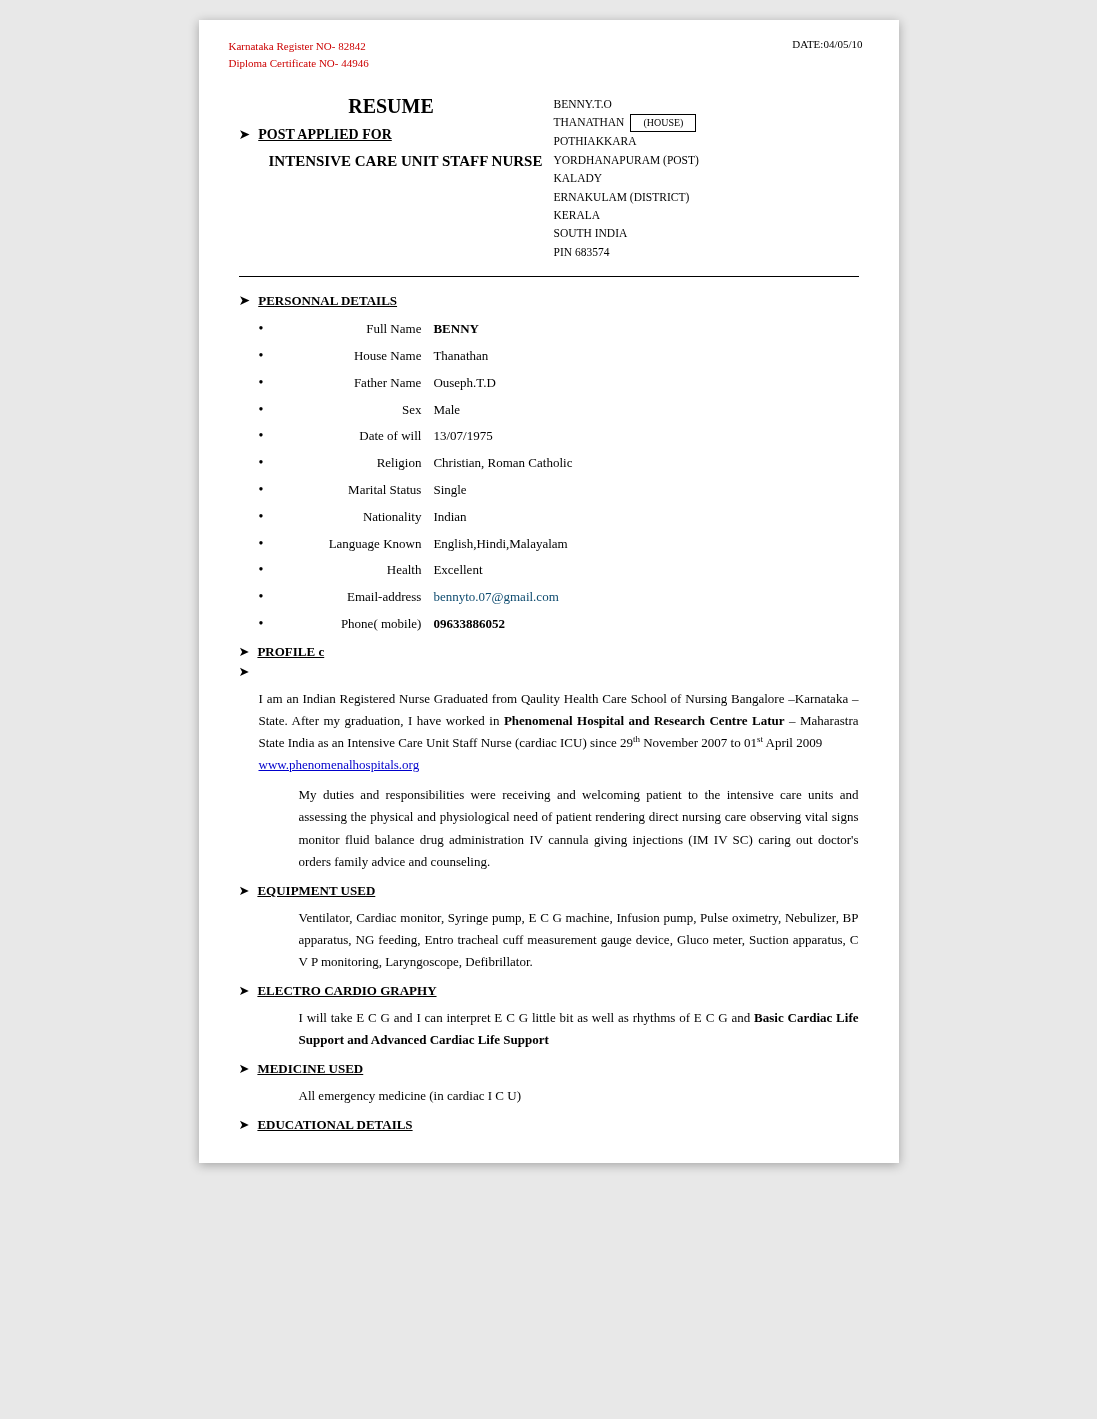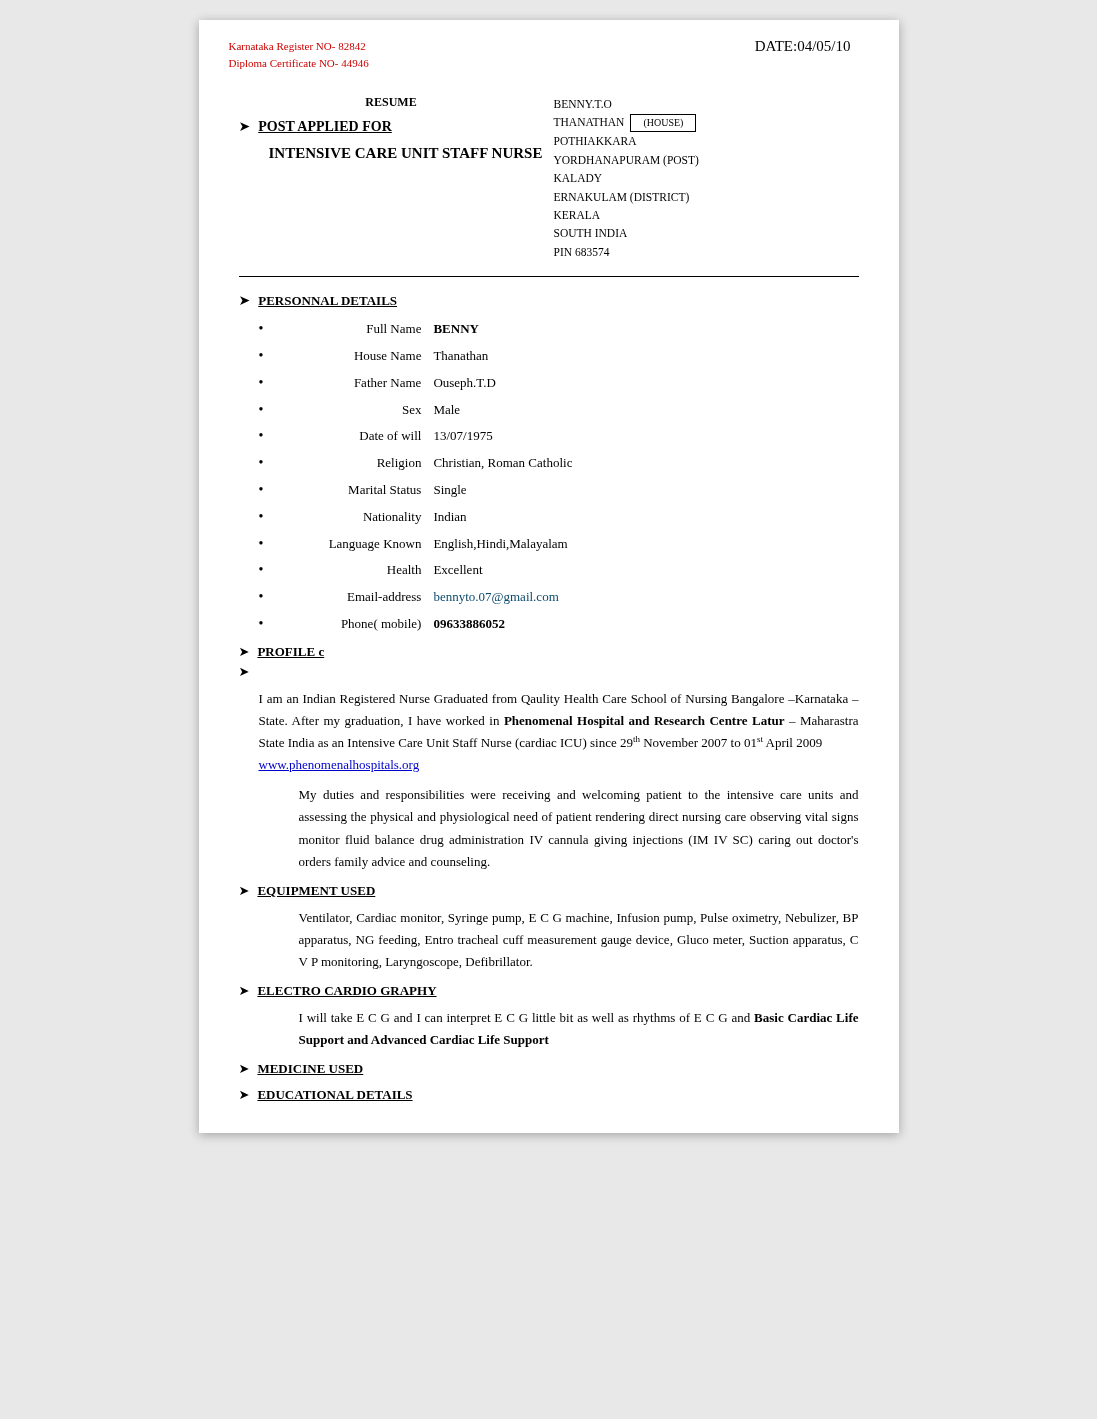--- a/index.html
+++ b/index.html
@@ -24,36 +24,36 @@
       position: absolute;
       top: 18px;
       left: 30px;
       font-size: 11px;
       color: #cc0000;
       line-height: 1.5;
     }
     .top-right-date {
       position: absolute;
       top: 18px;
-      right: 48px;
-      font-size: 15px;
+      right: 36px;
+      font-size: 11px;
     }
     .header-section {
       display: flex;
       justify-content: space-between;
       align-items: flex-start;
       margin-top: 30px;
     }
     .header-left {
       flex: 1;
     }
     .resume-title {
       text-align: center;
       font-weight: bold;
-      font-size: 12px;
+      font-size: 20px;
       margin-bottom: 8px;
     }
     .post-section {
       margin-top: 8px;
     }
     .post-section .arrow-label {
       display: flex;
       align-items: center;
       gap: 8px;
       font-size: 14px;
@@ -396,20 +396,21 @@
     I will take E C G and I can interpret E C G little bit as well as rhythms of E C G and <strong>Basic Cardiac Life Support and Advanced Cardiac Life Support</strong>
   </div>
 
   <div class="medicine-section">
     <div class="section-label">
       <span class="arrow">➤</span>
       <span class="title">MEDICINE USED</span>
     </div>
   </div>
 
+  <div class="paragraph" style="margin-left:60px;">All emergency medicine (in cardiac I C U)</div>
 
   <div class="edu-section">
     <div class="section-label">
       <span class="arrow">➤</span>
       <span class="title">EDUCATIONAL DETAILS</span>
     </div>
   </div>
 
 </div>
 

